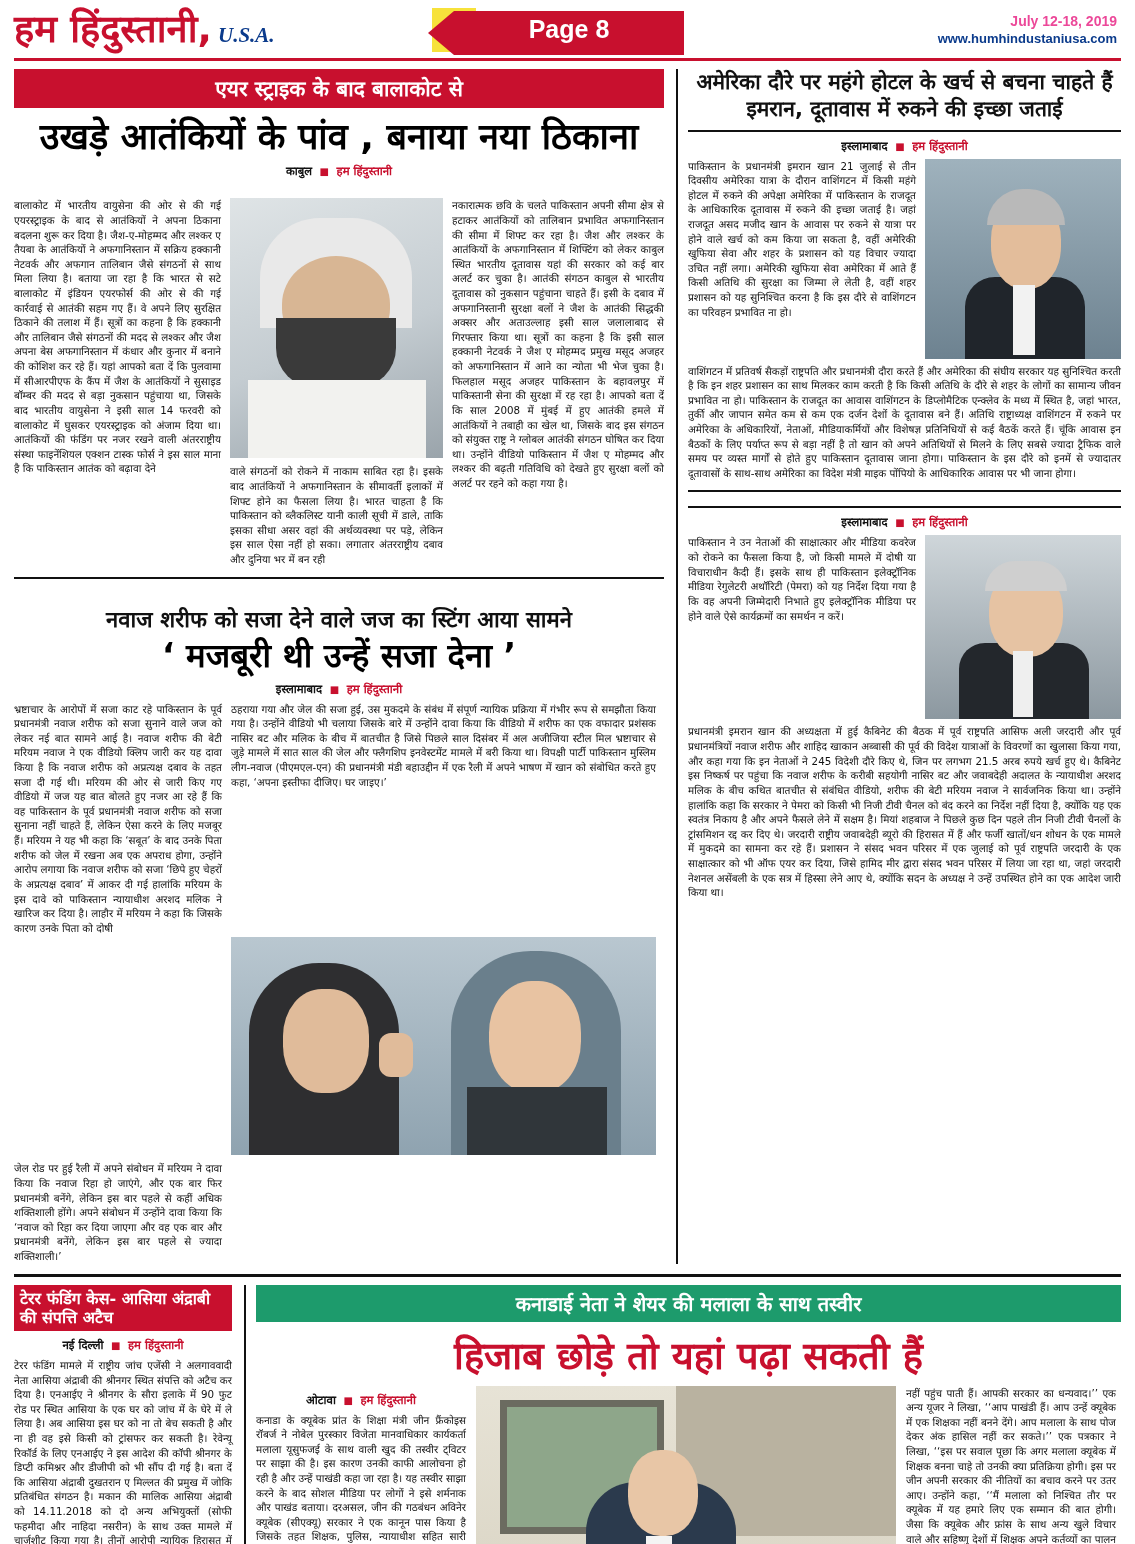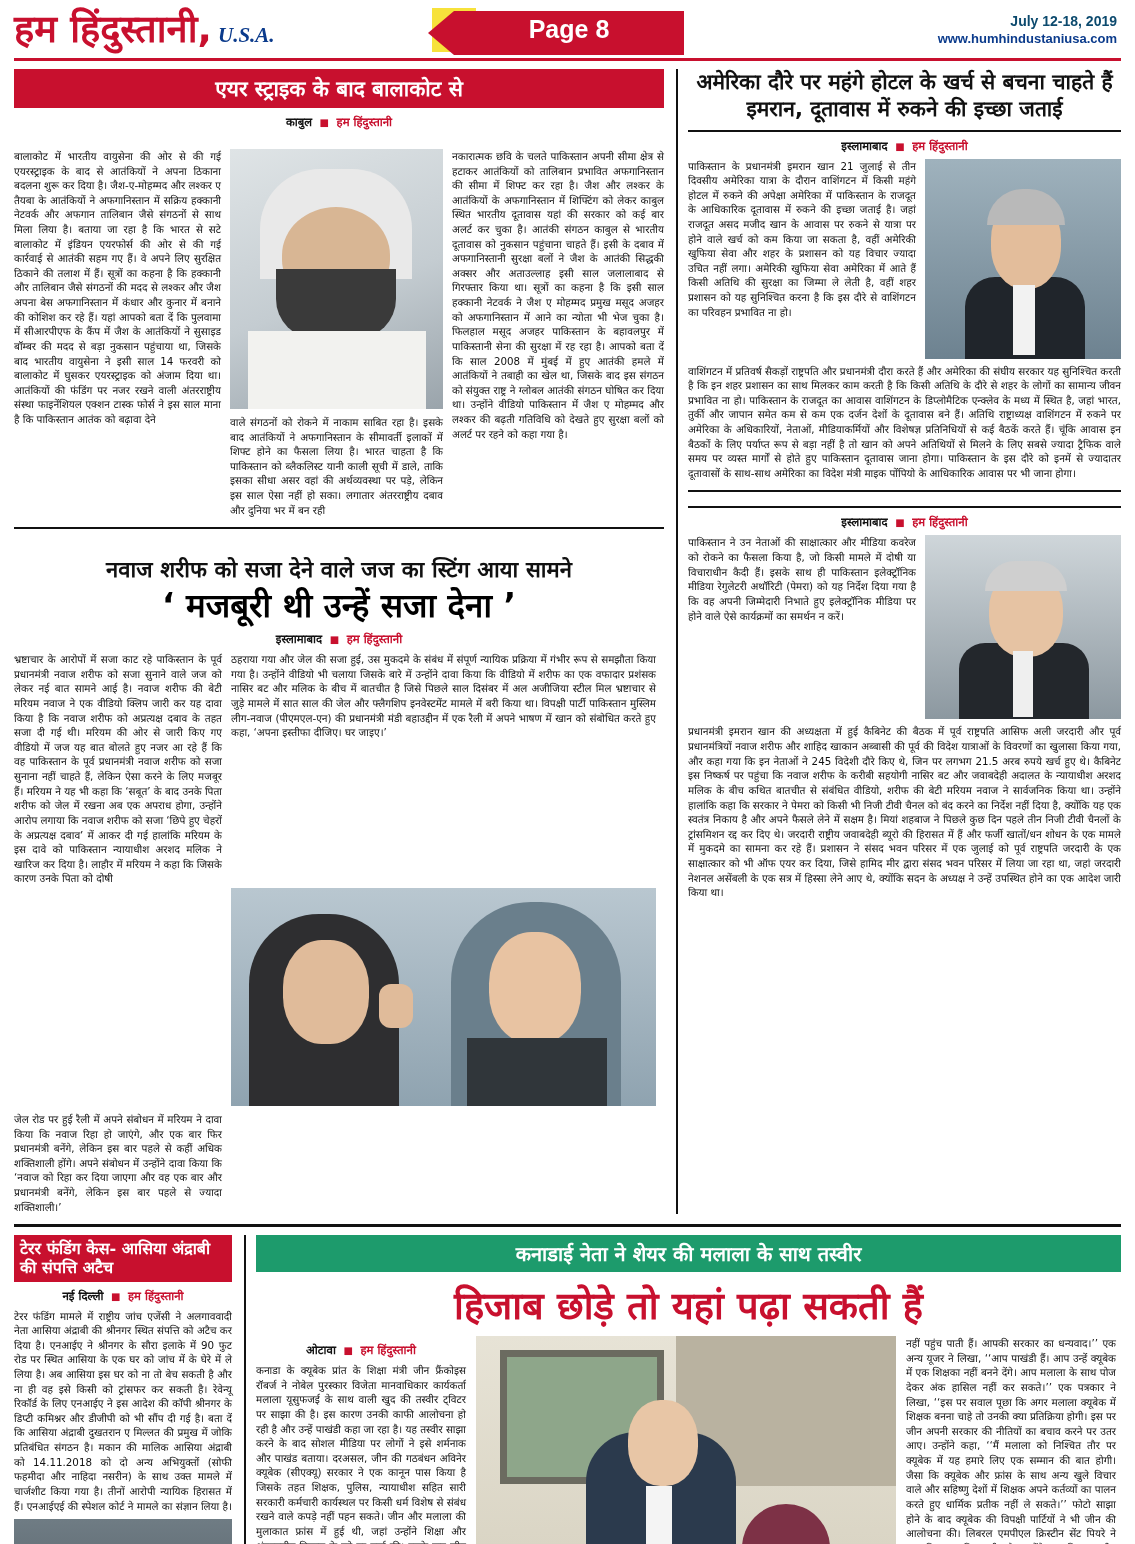--- a/index.html
+++ b/index.html
@@ -9,21 +9,21 @@
   
   .masthead{display:flex;align-items:center;height:58px;border-bottom:3px solid #c8102e;}
   .mh-left{flex:0 0 440px;display:flex;align-items:baseline;gap:6px;}
   .mh-logo{font-size:38px;font-weight:bold;color:#c8102e;font-family:"DejaVu Sans",sans-serif;line-height:1;}
   .mh-usa{font-size:21px;font-style:italic;font-weight:bold;color:#0b3b8c;font-family:"Liberation Serif",serif;}
   .mh-mid{flex:0 0 230px;position:relative;height:36px;}
   .mh-pagebox{position:absolute;left:0;top:0;width:230px;height:44px;background:#c8102e;}
   .mh-pagebox:before{content:"";position:absolute;left:-26px;top:0;width:0;height:0;border-top:22px solid transparent;border-bottom:22px solid transparent;border-right:26px solid #c8102e;}
   .mh-pagenum{position:absolute;inset:0;display:flex;align-items:center;justify-content:center;color:#fff;font-size:25px;font-weight:bold;font-family:"Liberation Sans",sans-serif;}
   .mh-right{flex:1;text-align:right;padding-right:4px;}
-  .mh-date{font-size:14px;font-weight:bold;color:#0c4a6e;font-family:"Liberation Sans",sans-serif;}
+  .mh-date{font-size:14px;font-weight:bold;color:#ec4899;font-family:"Liberation Sans",sans-serif;}
   .mh-url{font-size:13px;font-weight:bold;color:#0b3b8c;font-family:"Liberation Sans",sans-serif;margin-top:2px;}
   .mh-yellow{position:absolute;left:432px;top:8px;width:44px;height:44px;background:#f7e23b;z-index:0;}
 
   
   .redbar{background:#c8102e;color:#fff;text-align:center;font-family:"DejaVu Sans",sans-serif;font-weight:bold;}
   .hl-big{font-family:"DejaVu Sans",sans-serif;font-weight:bold;color:#000;line-height:1.15;}
   .byline{text-align:center;font-family:"DejaVu Sans",sans-serif;font-size:11.5px;font-weight:bold;margin:6px 0 6px;}
   .byline .sq{color:#c8102e;font-size:10px;}
   .byline .hh{color:#c8102e;}
   .body-col{font-family:"DejaVu Sans",sans-serif;font-size:10.3px;line-height:1.42;text-align:justify;color:#111;}
@@ -99,20 +99,21 @@
       <div class="mh-url">www.humhindustaniusa.com</div>
     </div>
   </div>
 
   <div class="top">
 
     <div class="colL">
 
       <div>
         <div class="redbar s1-kicker">एयर स्ट्राइक के बाद बालाकोट से</div>
+        <div class="hl-big s1-head">उखड़े आतंकियों के पांव , बनाया नया ठिकाना</div>
         <div class="byline">
           <span>काबुल</span>
           <span class="sq">&nbsp;■&nbsp;</span>
           <span class="hh">हम हिंदुस्तानी</span>
         </div>
         <div class="s1-grid">
           <div class="s1-c1 body-col">बालाकोट में भारतीय वायुसेना की ओर से की गई एयरस्ट्राइक के बाद से आतंकियों ने अपना ठिकाना बदलना शुरू कर दिया है। जैश-ए-मोहम्मद और लश्कर ए तैयबा के आतंकियों ने अफगानिस्तान में सक्रिय हक्कानी नेटवर्क और अफगान तालिबान जैसे संगठनों से साथ मिला लिया है। बताया जा रहा है कि भारत से सटे बालाकोट में इंडियन एयरफोर्स की ओर से की गई कार्रवाई से आतंकी सहम गए हैं। वे अपने लिए सुरक्षित ठिकाने की तलाश में हैं। सूत्रों का कहना है कि हक्कानी और तालिबान जैसे संगठनों की मदद से लश्कर और जैश अपना बेस अफगानिस्तान में कंधार और कुनार में बनाने की कोशिश कर रहे हैं। यहां आपको बता दें कि पुलवामा में सीआरपीएफ के कैंप में जैश के आतंकियों ने सुसाइड बॉम्बर की मदद से बड़ा नुकसान पहुंचाया था, जिसके बाद भारतीय वायुसेना ने इसी साल 14 फरवरी को बालाकोट में घुसकर एयरस्ट्राइक को अंजाम दिया था। आतंकियों की फंडिंग पर नजर रखने वाली अंतरराष्ट्रीय संस्था फाइनेंशियल एक्शन टास्क फोर्स ने इस साल माना है कि पाकिस्तान आतंक को बढ़ावा देने</div>
           <div class="s1-c2">
             <div class="imgph s1-photo">
               <div style="position:absolute;inset:0;background:linear-gradient(160deg,#dfe4e6 0%,#c4ccd1 55%,#9aa4ab 100%)"></div>

